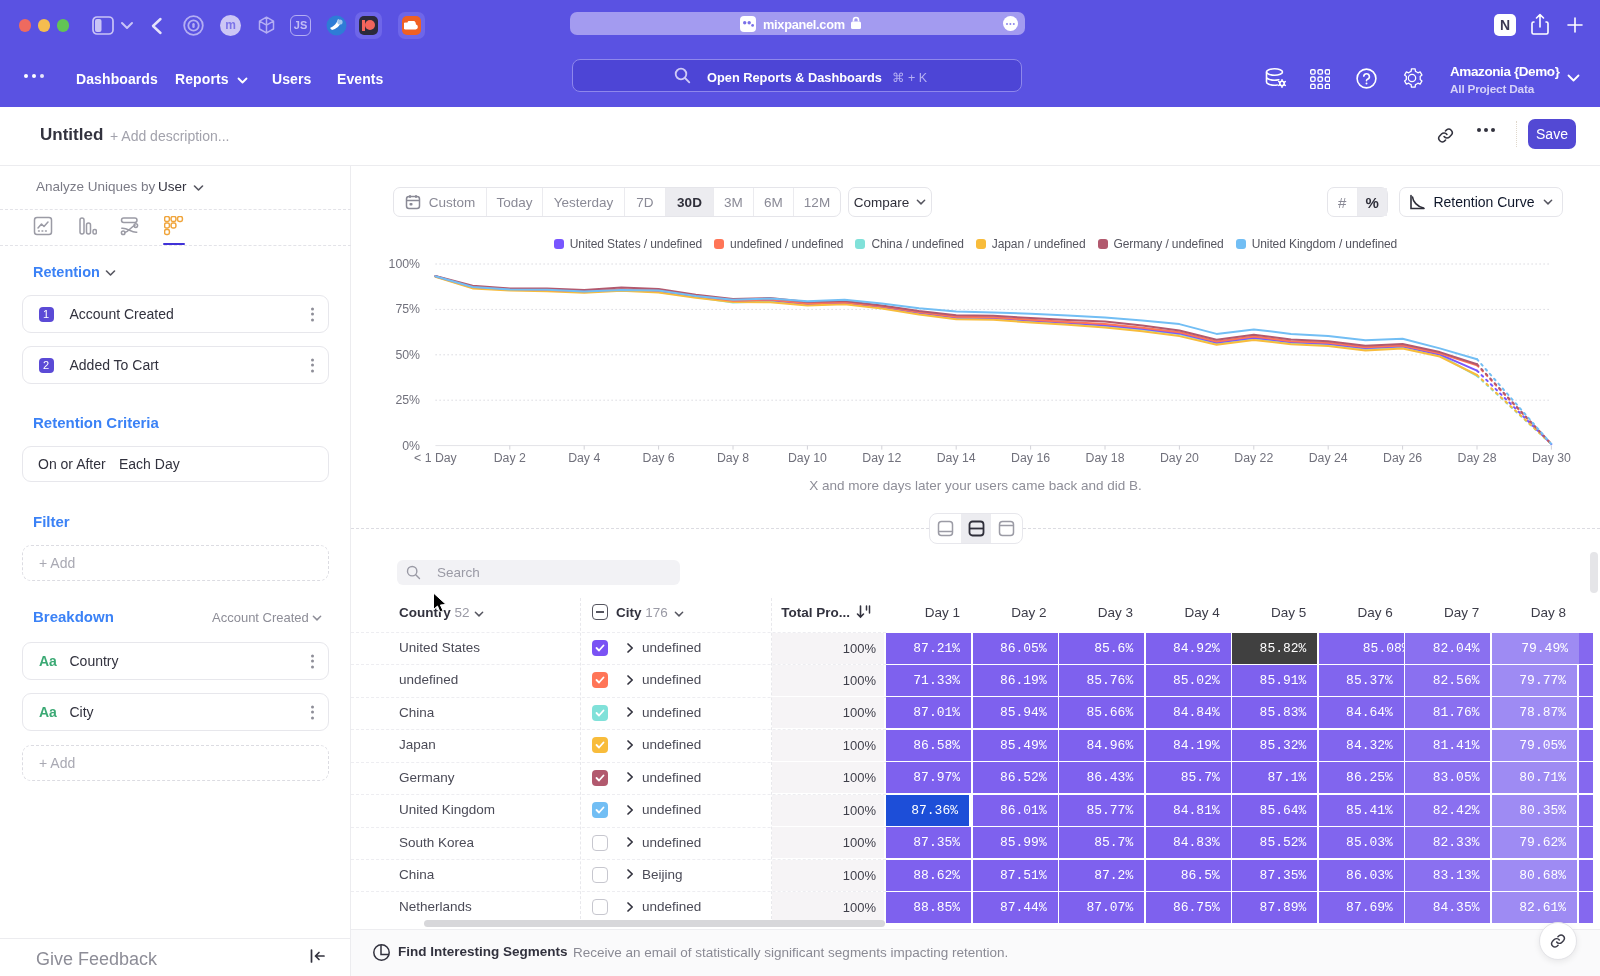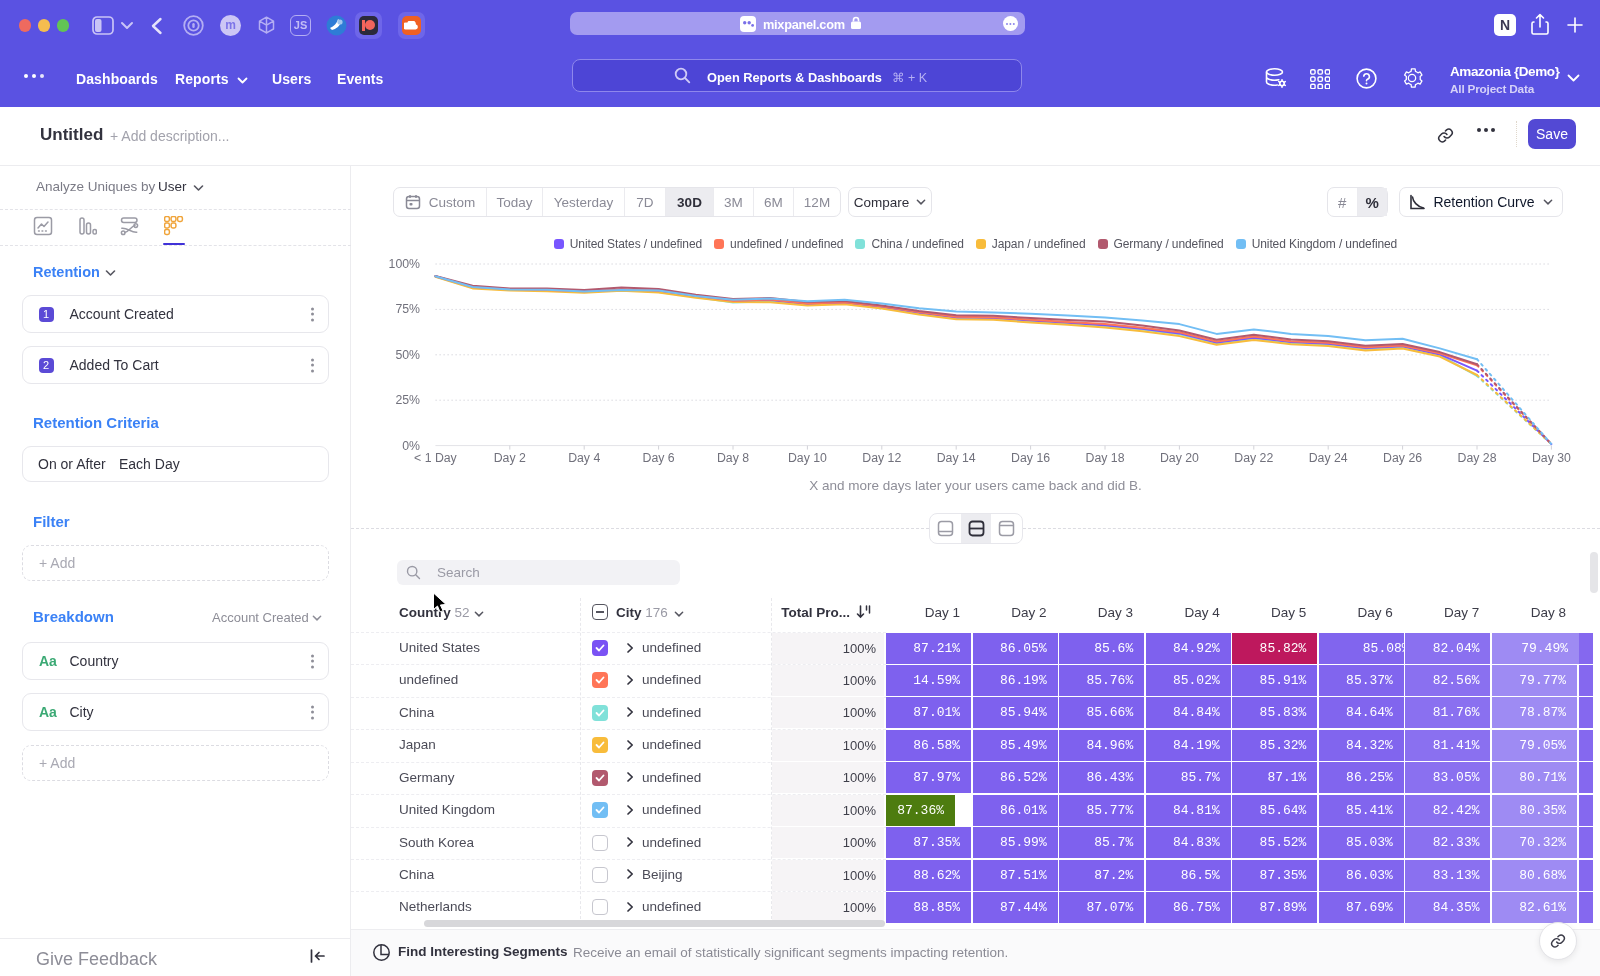--- a/index.html
+++ b/index.html
@@ -383,38 +383,38 @@
     </svg>
     <svg class="chev" viewBox="0 0 12 12">
       <path d="M4 2l4.2 4L4 10" fill="none" stroke="#32323e" stroke-width="1.7" stroke-linecap="round" stroke-linejoin="round"></path>
     </svg>
     <div class="uval">undefined</div>
     <div class="totcell">100%</div>
     <div class="pcell" style="left:535.0px;width:85.1px;background:#7e61ee;">87.21%</div>
     <div class="pcell" style="left:621.6px;width:85.1px;background:#7e61ee;">86.05%</div>
     <div class="pcell" style="left:708.1px;width:85.1px;background:#7e61ee;">85.6%</div>
     <div class="pcell" style="left:794.7px;width:85.1px;background:#7e61ee;">84.92%</div>
-    <div class="pcell" style="left:881.3px;width:85.1px;background:#be185d;">85.82%</div>
+    <div class="pcell" style="left:881.3px;width:85.1px;background:#404040;">85.82%</div>
     <div class="pcell" style="left:967.8px;width:85.1px;background:#8165ee;padding-left:44px;">85.08%</div>
     <div class="pcell" style="left:1054.4px;width:85.1px;background:#8a70f0;">82.04%</div>
     <div class="pcell" style="left:1141.0px;width:87px;background:#9e8bf3;">79.49%</div>
     <div class="pcell" style="left:1228px;width:14px;background:#8568ef;padding:0;"></div>
   </div>
 <div class="trow" style="top:664.4px;">
     <div class="rlabel">undefined</div>
     <div class="cbx" style="background:#FF7557;"></div>
     <svg class="abs" style="left:244px;top:12px;" width="10" height="8" viewBox="0 0 10 8">
       <path d="M1.5 4l2.5 2.5L8.5 1.5" fill="none" stroke="#fff" stroke-width="1.8" stroke-linecap="round" stroke-linejoin="round"></path>
     </svg>
     <svg class="chev" viewBox="0 0 12 12">
       <path d="M4 2l4.2 4L4 10" fill="none" stroke="#32323e" stroke-width="1.7" stroke-linecap="round" stroke-linejoin="round"></path>
     </svg>
     <div class="uval">undefined</div>
     <div class="totcell">100%</div>
-    <div class="pcell" style="left:535.0px;width:85.1px;background:#7e61ee;">14.59%</div>
+    <div class="pcell" style="left:535.0px;width:85.1px;background:#7e61ee;">71.33%</div>
     <div class="pcell" style="left:621.6px;width:85.1px;background:#7e61ee;">86.19%</div>
     <div class="pcell" style="left:708.1px;width:85.1px;background:#7e61ee;">85.76%</div>
     <div class="pcell" style="left:794.7px;width:85.1px;background:#7e61ee;">85.02%</div>
     <div class="pcell" style="left:881.3px;width:85.1px;background:#7e61ee;">85.91%</div>
     <div class="pcell" style="left:967.8px;width:85.1px;background:#8165ee;">85.37%</div>
     <div class="pcell" style="left:1054.4px;width:85.1px;background:#8a70f0;">82.56%</div>
     <div class="pcell" style="left:1141.0px;width:85.1px;background:#9e8bf3;">79.77%</div>
     <div class="pcell" style="left:1228px;width:14px;background:#8568ef;padding:0;"></div>
   </div>
 <div class="trow" style="top:696.8px;">
@@ -484,21 +484,21 @@
     <div class="rlabel">United Kingdom</div>
     <div class="cbx" style="background:#72BEF4;"></div>
     <svg class="abs" style="left:244px;top:12px;" width="10" height="8" viewBox="0 0 10 8">
       <path d="M1.5 4l2.5 2.5L8.5 1.5" fill="none" stroke="#fff" stroke-width="1.8" stroke-linecap="round" stroke-linejoin="round"></path>
     </svg>
     <svg class="chev" viewBox="0 0 12 12">
       <path d="M4 2l4.2 4L4 10" fill="none" stroke="#32323e" stroke-width="1.7" stroke-linecap="round" stroke-linejoin="round"></path>
     </svg>
     <div class="uval">undefined</div>
     <div class="totcell">100%</div>
-    <div class="pcell" style="left:535.0px;width:69px;background:#4d7c0f;">87.36%</div>
+    <div class="pcell" style="left:535.0px;width:83px;background:#1d4ed8;">87.36%</div>
     <div class="pcell" style="left:621.6px;width:85.1px;background:#7e61ee;">86.01%</div>
     <div class="pcell" style="left:708.1px;width:85.1px;background:#7e61ee;">85.77%</div>
     <div class="pcell" style="left:794.7px;width:85.1px;background:#7e61ee;">84.81%</div>
     <div class="pcell" style="left:881.3px;width:85.1px;background:#7e61ee;">85.64%</div>
     <div class="pcell" style="left:967.8px;width:85.1px;background:#8165ee;">85.41%</div>
     <div class="pcell" style="left:1054.4px;width:85.1px;background:#8a70f0;">82.42%</div>
     <div class="pcell" style="left:1141.0px;width:85.1px;background:#9e8bf3;">80.35%</div>
     <div class="pcell" style="left:1228px;width:14px;background:#8568ef;padding:0;"></div>
   </div>
 <div class="trow" style="top:826.5px;">
@@ -509,21 +509,21 @@
     </svg>
     <div class="uval">undefined</div>
     <div class="totcell">100%</div>
     <div class="pcell" style="left:535.0px;width:85.1px;background:#7e61ee;">87.35%</div>
     <div class="pcell" style="left:621.6px;width:85.1px;background:#7e61ee;">85.99%</div>
     <div class="pcell" style="left:708.1px;width:85.1px;background:#7e61ee;">85.7%</div>
     <div class="pcell" style="left:794.7px;width:85.1px;background:#7e61ee;">84.83%</div>
     <div class="pcell" style="left:881.3px;width:85.1px;background:#7e61ee;">85.52%</div>
     <div class="pcell" style="left:967.8px;width:85.1px;background:#8165ee;">85.03%</div>
     <div class="pcell" style="left:1054.4px;width:85.1px;background:#8a70f0;">82.33%</div>
-    <div class="pcell" style="left:1141.0px;width:85.1px;background:#9e8bf3;">70.32%</div>
+    <div class="pcell" style="left:1141.0px;width:85.1px;background:#9e8bf3;">79.62%</div>
     <div class="pcell" style="left:1228px;width:14px;background:#8568ef;padding:0;"></div>
   </div>
 <div class="trow" style="top:858.9px;">
     <div class="rlabel">China</div>
     <div class="cbx" style="background:#fff;border:1.5px solid #c7c7cf;"></div>
     <svg class="chev" viewBox="0 0 12 12">
       <path d="M4 2l4.2 4L4 10" fill="none" stroke="#32323e" stroke-width="1.7" stroke-linecap="round" stroke-linejoin="round"></path>
     </svg>
     <div class="uval">Beijing</div>
     <div class="totcell">100%</div>

